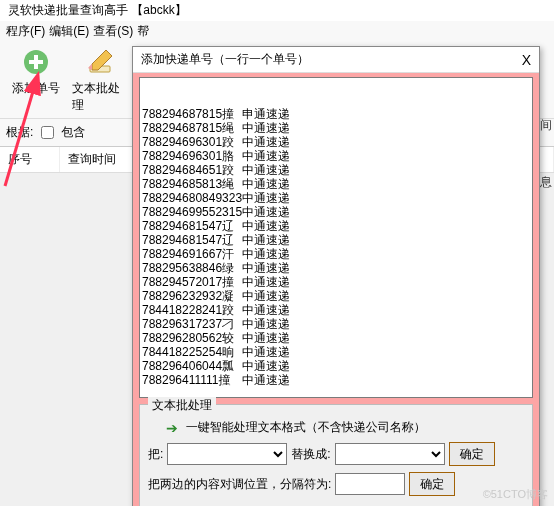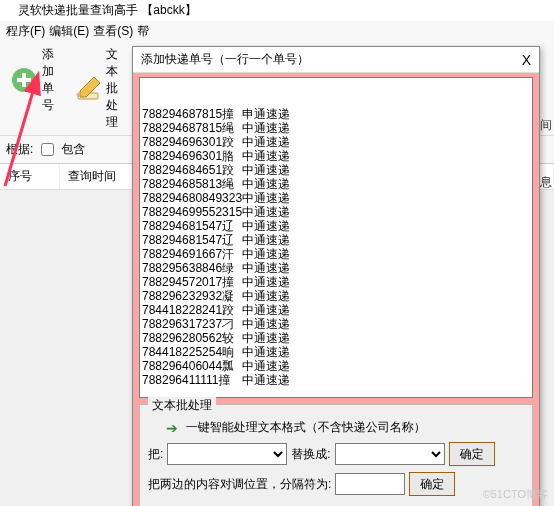--- a/index.html
+++ b/index.html
@@ -1,20 +1,20 @@
 <!DOCTYPE html>
 <html><head>
 <meta charset="utf-8">
 <style>
   * { box-sizing: border-box; font-family: "Microsoft YaHei", SimSun, Arial, sans-serif; }
   body { margin: 0; width: 554px; height: 506px; background: #f0f0f0; overflow: hidden; position: relative; font-size: 12px; color: #000; }
-  .titlebar { padding: 2px 18px; background: #fff; font-size: 12px; white-space: nowrap; }
+  .titlebar { padding: 2px 8px; background: #fff; font-size: 12px; white-space: nowrap; }
   .menubar { display: flex; gap: 4px; padding: 2px 6px; background: #f8f8f8; font-size: 12px; }
   .toolbar { display: flex; align-items: flex-start; gap: 8px; padding: 4px 8px; background: #f8f8f8; border-bottom: 1px solid #ddd; }
-  .tool-btn { display: flex; flex-direction: row; align-items: center; gap: 2px; width: 56px; cursor: pointer; }
+  .tool-btn { display: flex; flex-direction: column; align-items: center; gap: 2px; width: 56px; cursor: pointer; }
   .tool-btn .ic { width: 32px; height: 32px; display: flex; align-items: center; justify-content: center; }
   .tool-btn .lbl { font-size: 12px; }
   .filterbar { display: flex; align-items: center; gap: 4px; padding: 4px 6px; background: #f8f8f8; border-bottom: 1px solid #ccc; }
   .filterbar select { font-size: 12px; height: 20px; }
   .cols { display: flex; border-bottom: 1px solid #ddd; background: #fff; }
   .cols div { padding: 4px 8px; font-size: 12px; border-right: 1px solid #eee; }
   .arrow-overlay { position: absolute; left: 0; top: 36px; pointer-events: none; }
   .dialog { position: absolute; left: 132px; top: 20px; width: 408px; height: 474px; background: #fca5a5; border: 1px solid #888; box-shadow: 2px 2px 6px rgba(0,0,0,.3); display: flex; flex-direction: column; margin-top: 26px; }
   .dlg-title { display: flex; justify-content: space-between; align-items: center; padding: 4px 8px; background: #fff; border-bottom: 1px solid #ddd; font-size: 12px; }
   .dlg-title .x { font-size: 14px; cursor: pointer; font-family: Arial; }

